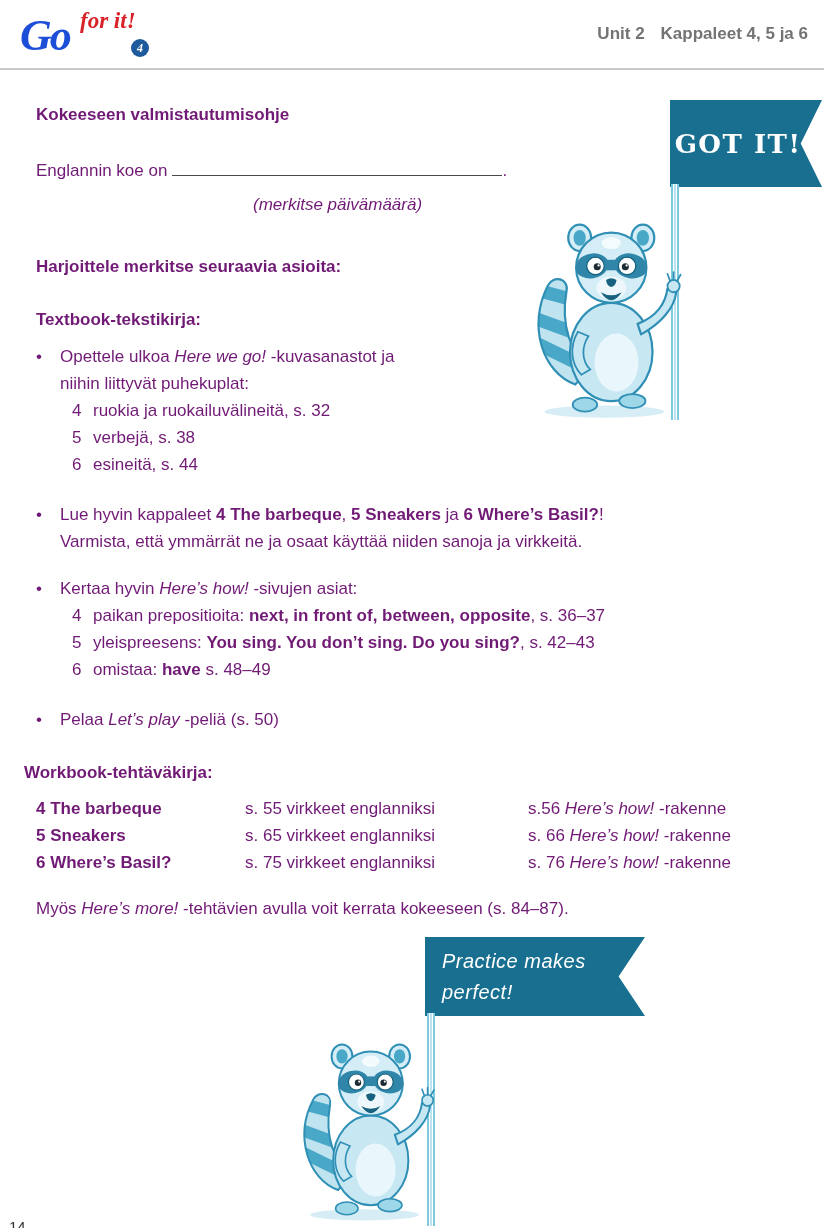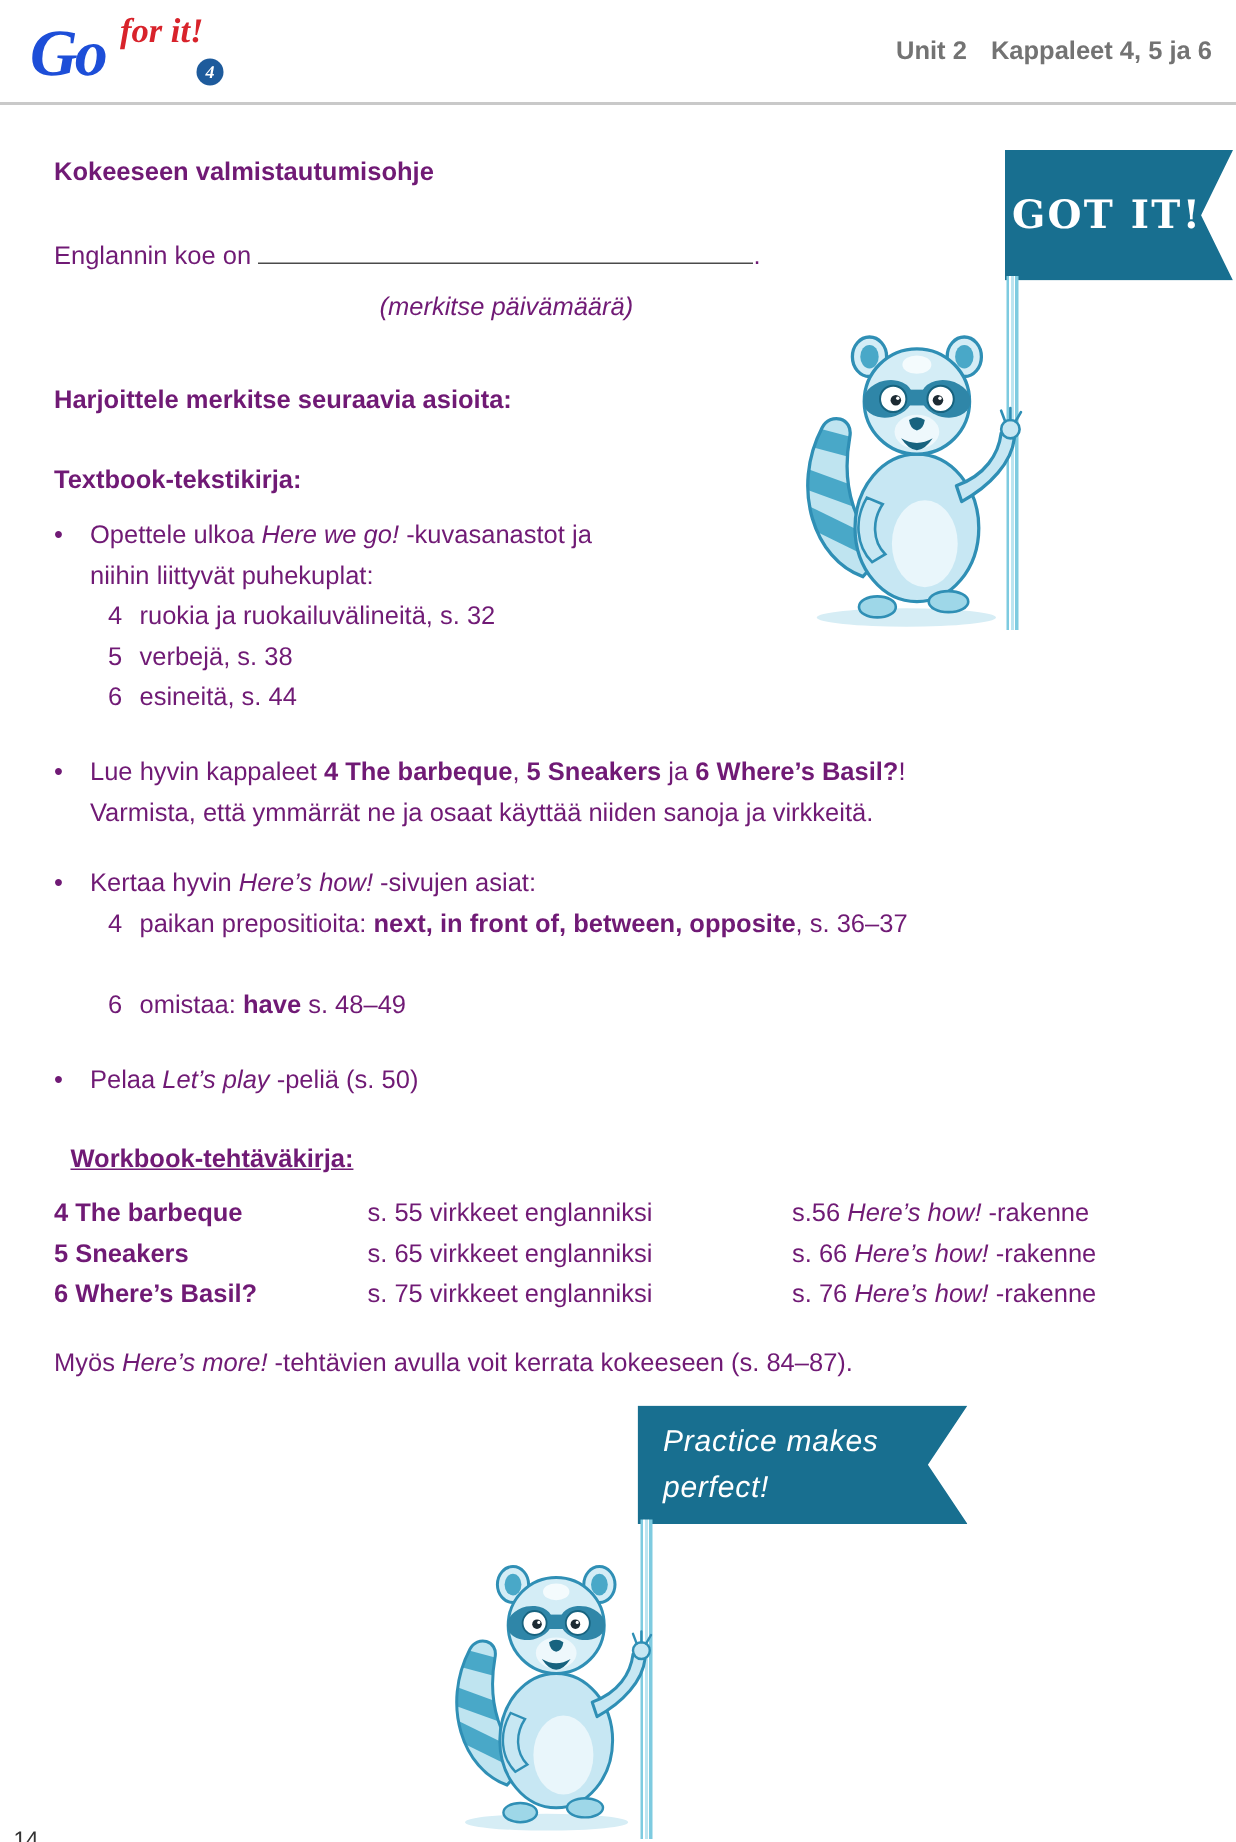--- a/index.html
+++ b/index.html
@@ -118,25 +118,26 @@
   <div class="t" style="left:60px; top:370px;">niihin liittyvät puhekuplat:</div>
   <div class="t" style="left:72px; top:397px;"><span class="n">4</span><span>ruokia ja ruokailuvälineitä, s. 32</span></div>
   <div class="t" style="left:72px; top:424px;"><span class="n">5</span><span>verbejä, s. 38</span></div>
   <div class="t" style="left:72px; top:451px;"><span class="n">6</span><span>esineitä, s. 44</span></div>
 
   <div class="t" style="left:36px; top:501px;"><span class="mk">•</span><span>Lue hyvin kappaleet </span><span class="b">4 The barbeque</span><span>, </span><span class="b">5 Sneakers</span><span> ja </span><span class="b">6 Where’s Basil?</span><span>!</span></div>
   <div class="t" style="left:60px; top:528px;">Varmista, että ymmärrät ne ja osaat käyttää niiden sanoja ja virkkeitä.</div>
 
   <div class="t" style="left:36px; top:575px;"><span class="mk">•</span><span>Kertaa hyvin </span><span class="it">Here’s how!</span><span> -sivujen asiat:</span></div>
   <div class="t" style="left:72px; top:602px;"><span class="n">4</span><span>paikan prepositioita: </span><span class="b">next, in front of, between, opposite</span><span>, s. 36–37</span></div>
+  <div class="t" style="left:72px; top:629px;"><span class="n">5</span><span>yleispreesens: </span><span class="b">You sing. You don’t sing. Do you sing?</span><span>, s. 42–43</span></div>
   <div class="t" style="left:72px; top:656px;"><span class="n">6</span><span>omistaa: </span><span class="b">have</span><span> s. 48–49</span></div>
 
   <div class="t" style="left:36px; top:706px;"><span class="mk">•</span><span>Pelaa </span><span class="it">Let’s play</span><span> -peliä (s. 50)</span></div>
 
-  <div class="t hd" style="left:47px; top:759px;text-decoration:underline;">Workbook-tehtäväkirja:</div>
+  <div class="t hd" style="left:24px; top:759px;">Workbook-tehtäväkirja:</div>
 
   <div class="t" style="left:36px; top:795px;"><span class="c1">4 The barbeque</span><span class="c2">s. 55 virkkeet englanniksi</span><span>s.56 </span><span class="it">Here’s how!</span><span> -rakenne</span></div>
   <div class="t" style="left:36px; top:822px;"><span class="c1">5 Sneakers</span><span class="c2">s. 65 virkkeet englanniksi</span><span>s. 66 </span><span class="it">Here’s how!</span><span> -rakenne</span></div>
   <div class="t" style="left:36px; top:849px;"><span class="c1">6 Where’s Basil?</span><span class="c2">s. 75 virkkeet englanniksi</span><span>s. 76 </span><span class="it">Here’s how!</span><span> -rakenne</span></div>
 
   <div class="t" style="left:36px; top:895px;"><span>Myös </span><span class="it">Here’s more!</span><span> -tehtävien avulla voit kerrata kokeeseen (s. 84–87).</span></div>
 
   <div class="flag flag1">
     <span class="flag1-text">GOT IT!</span>
   </div>

